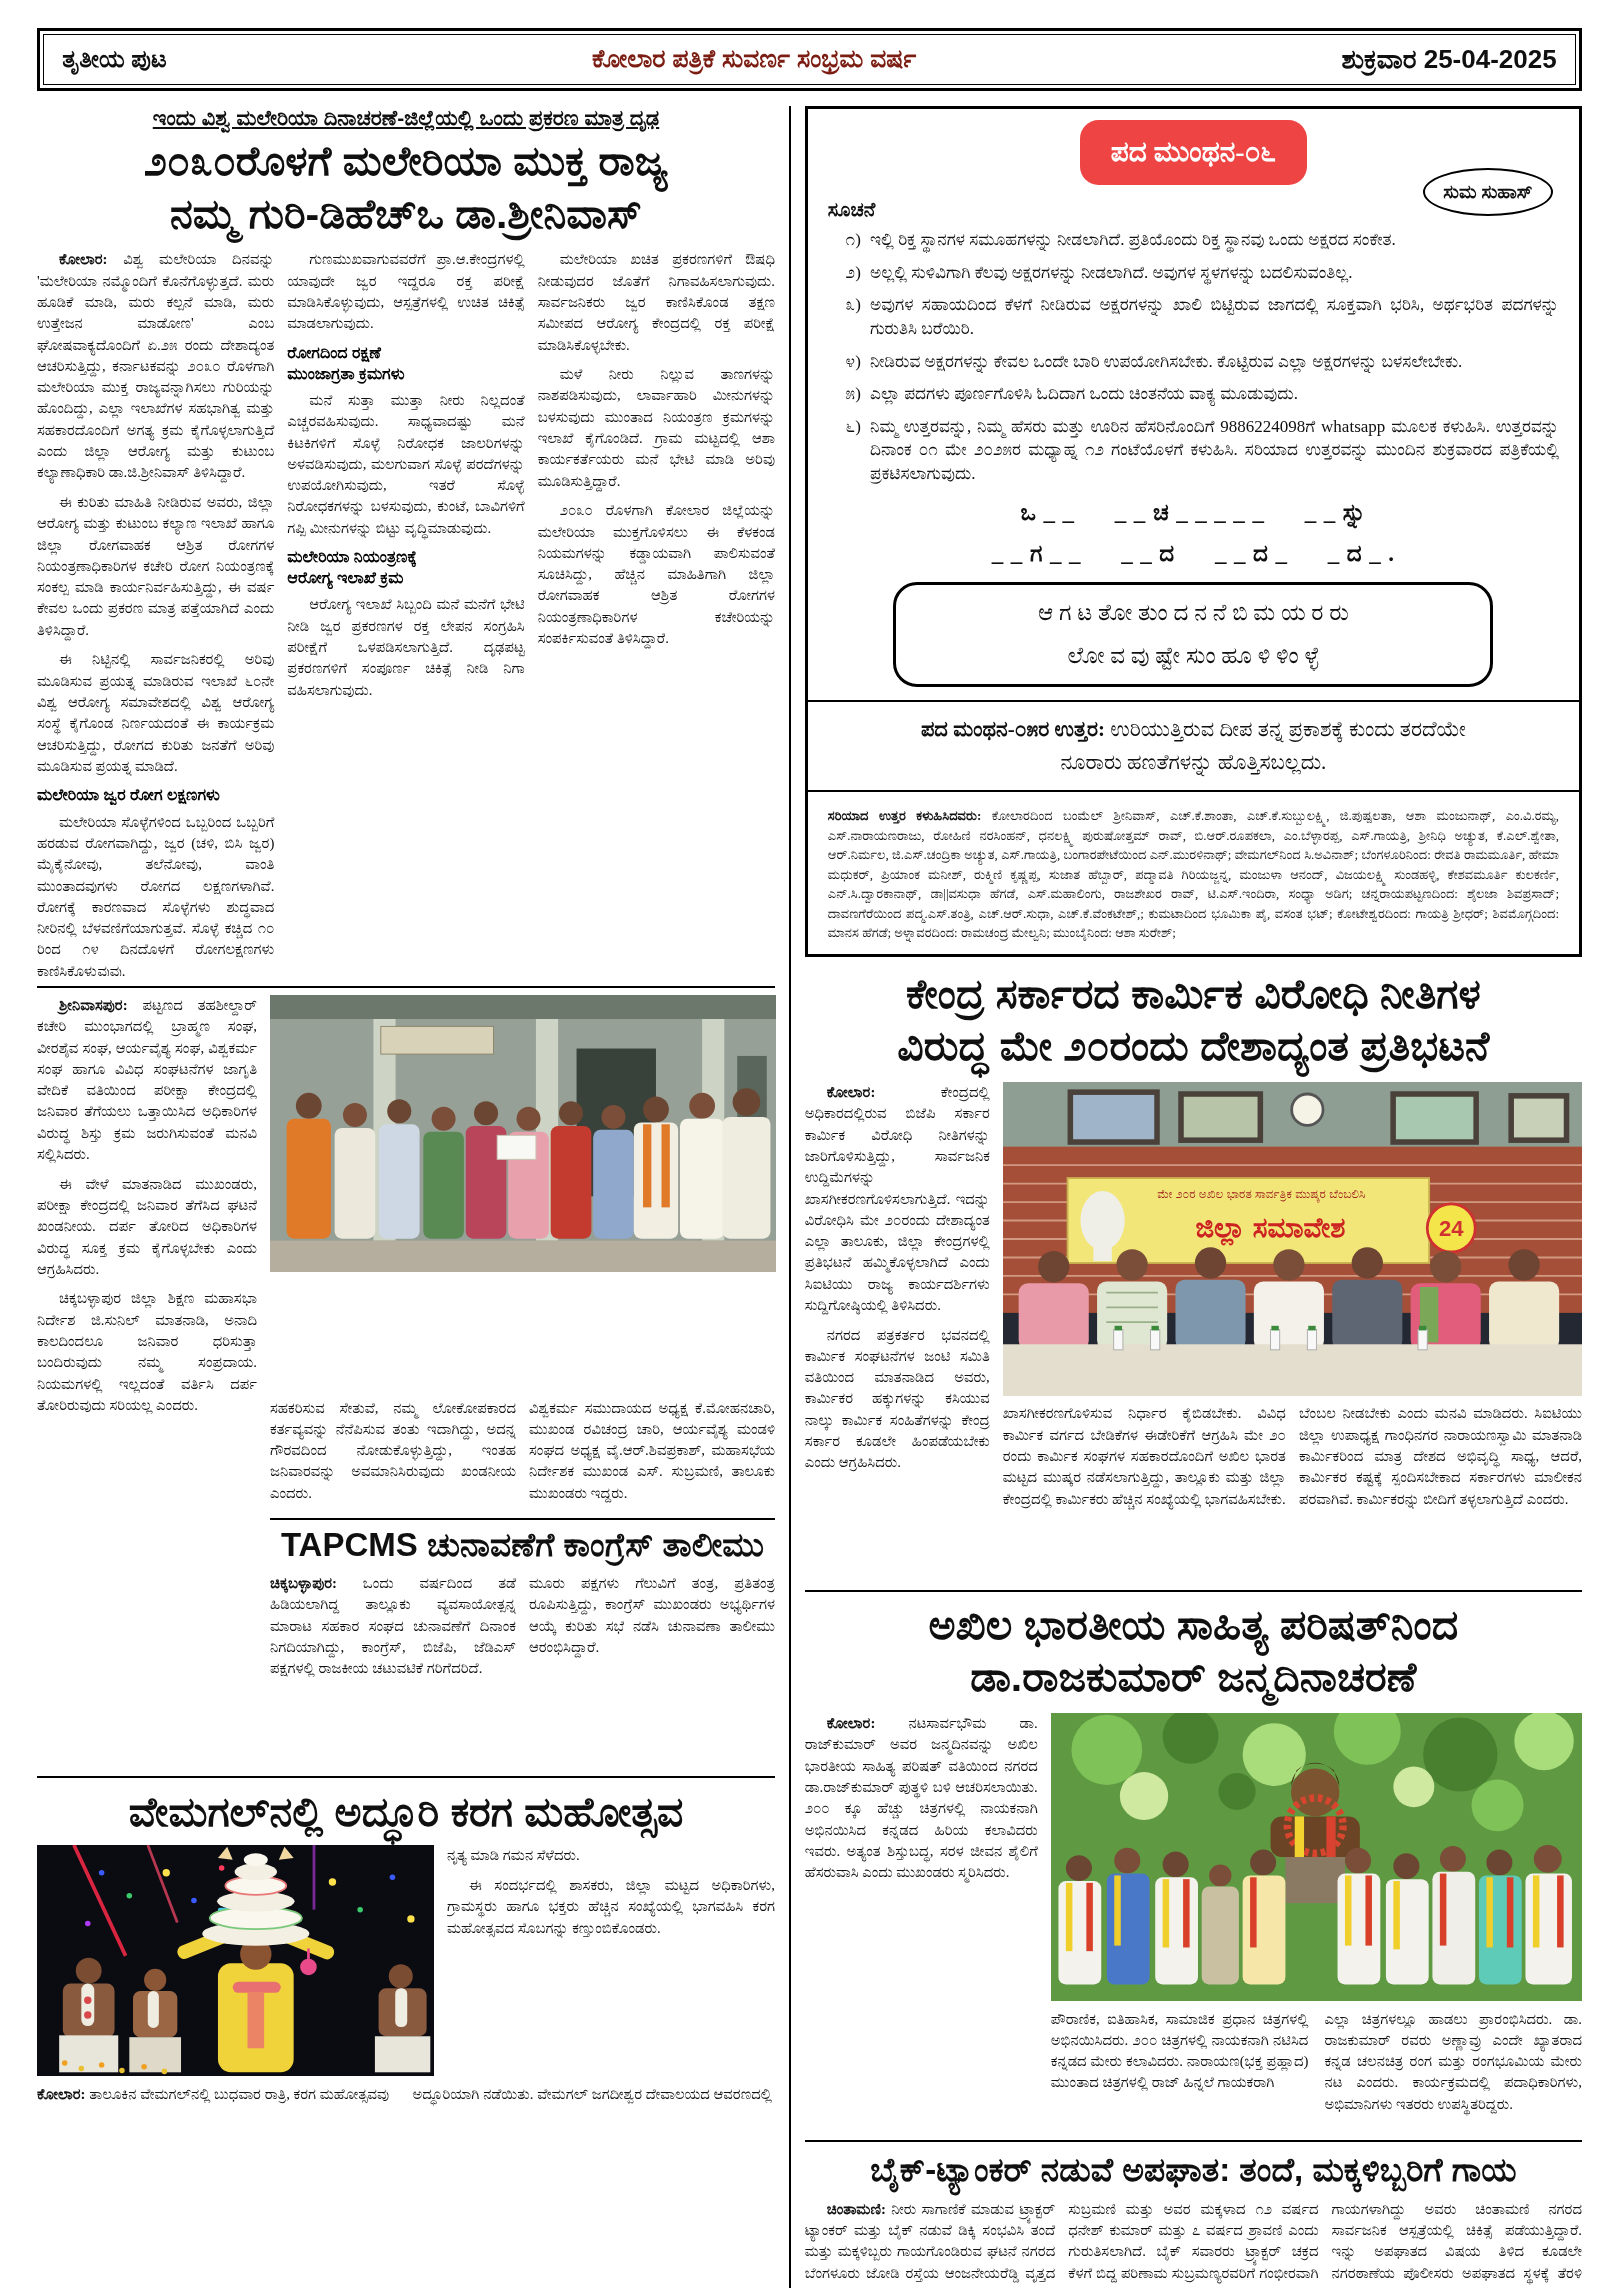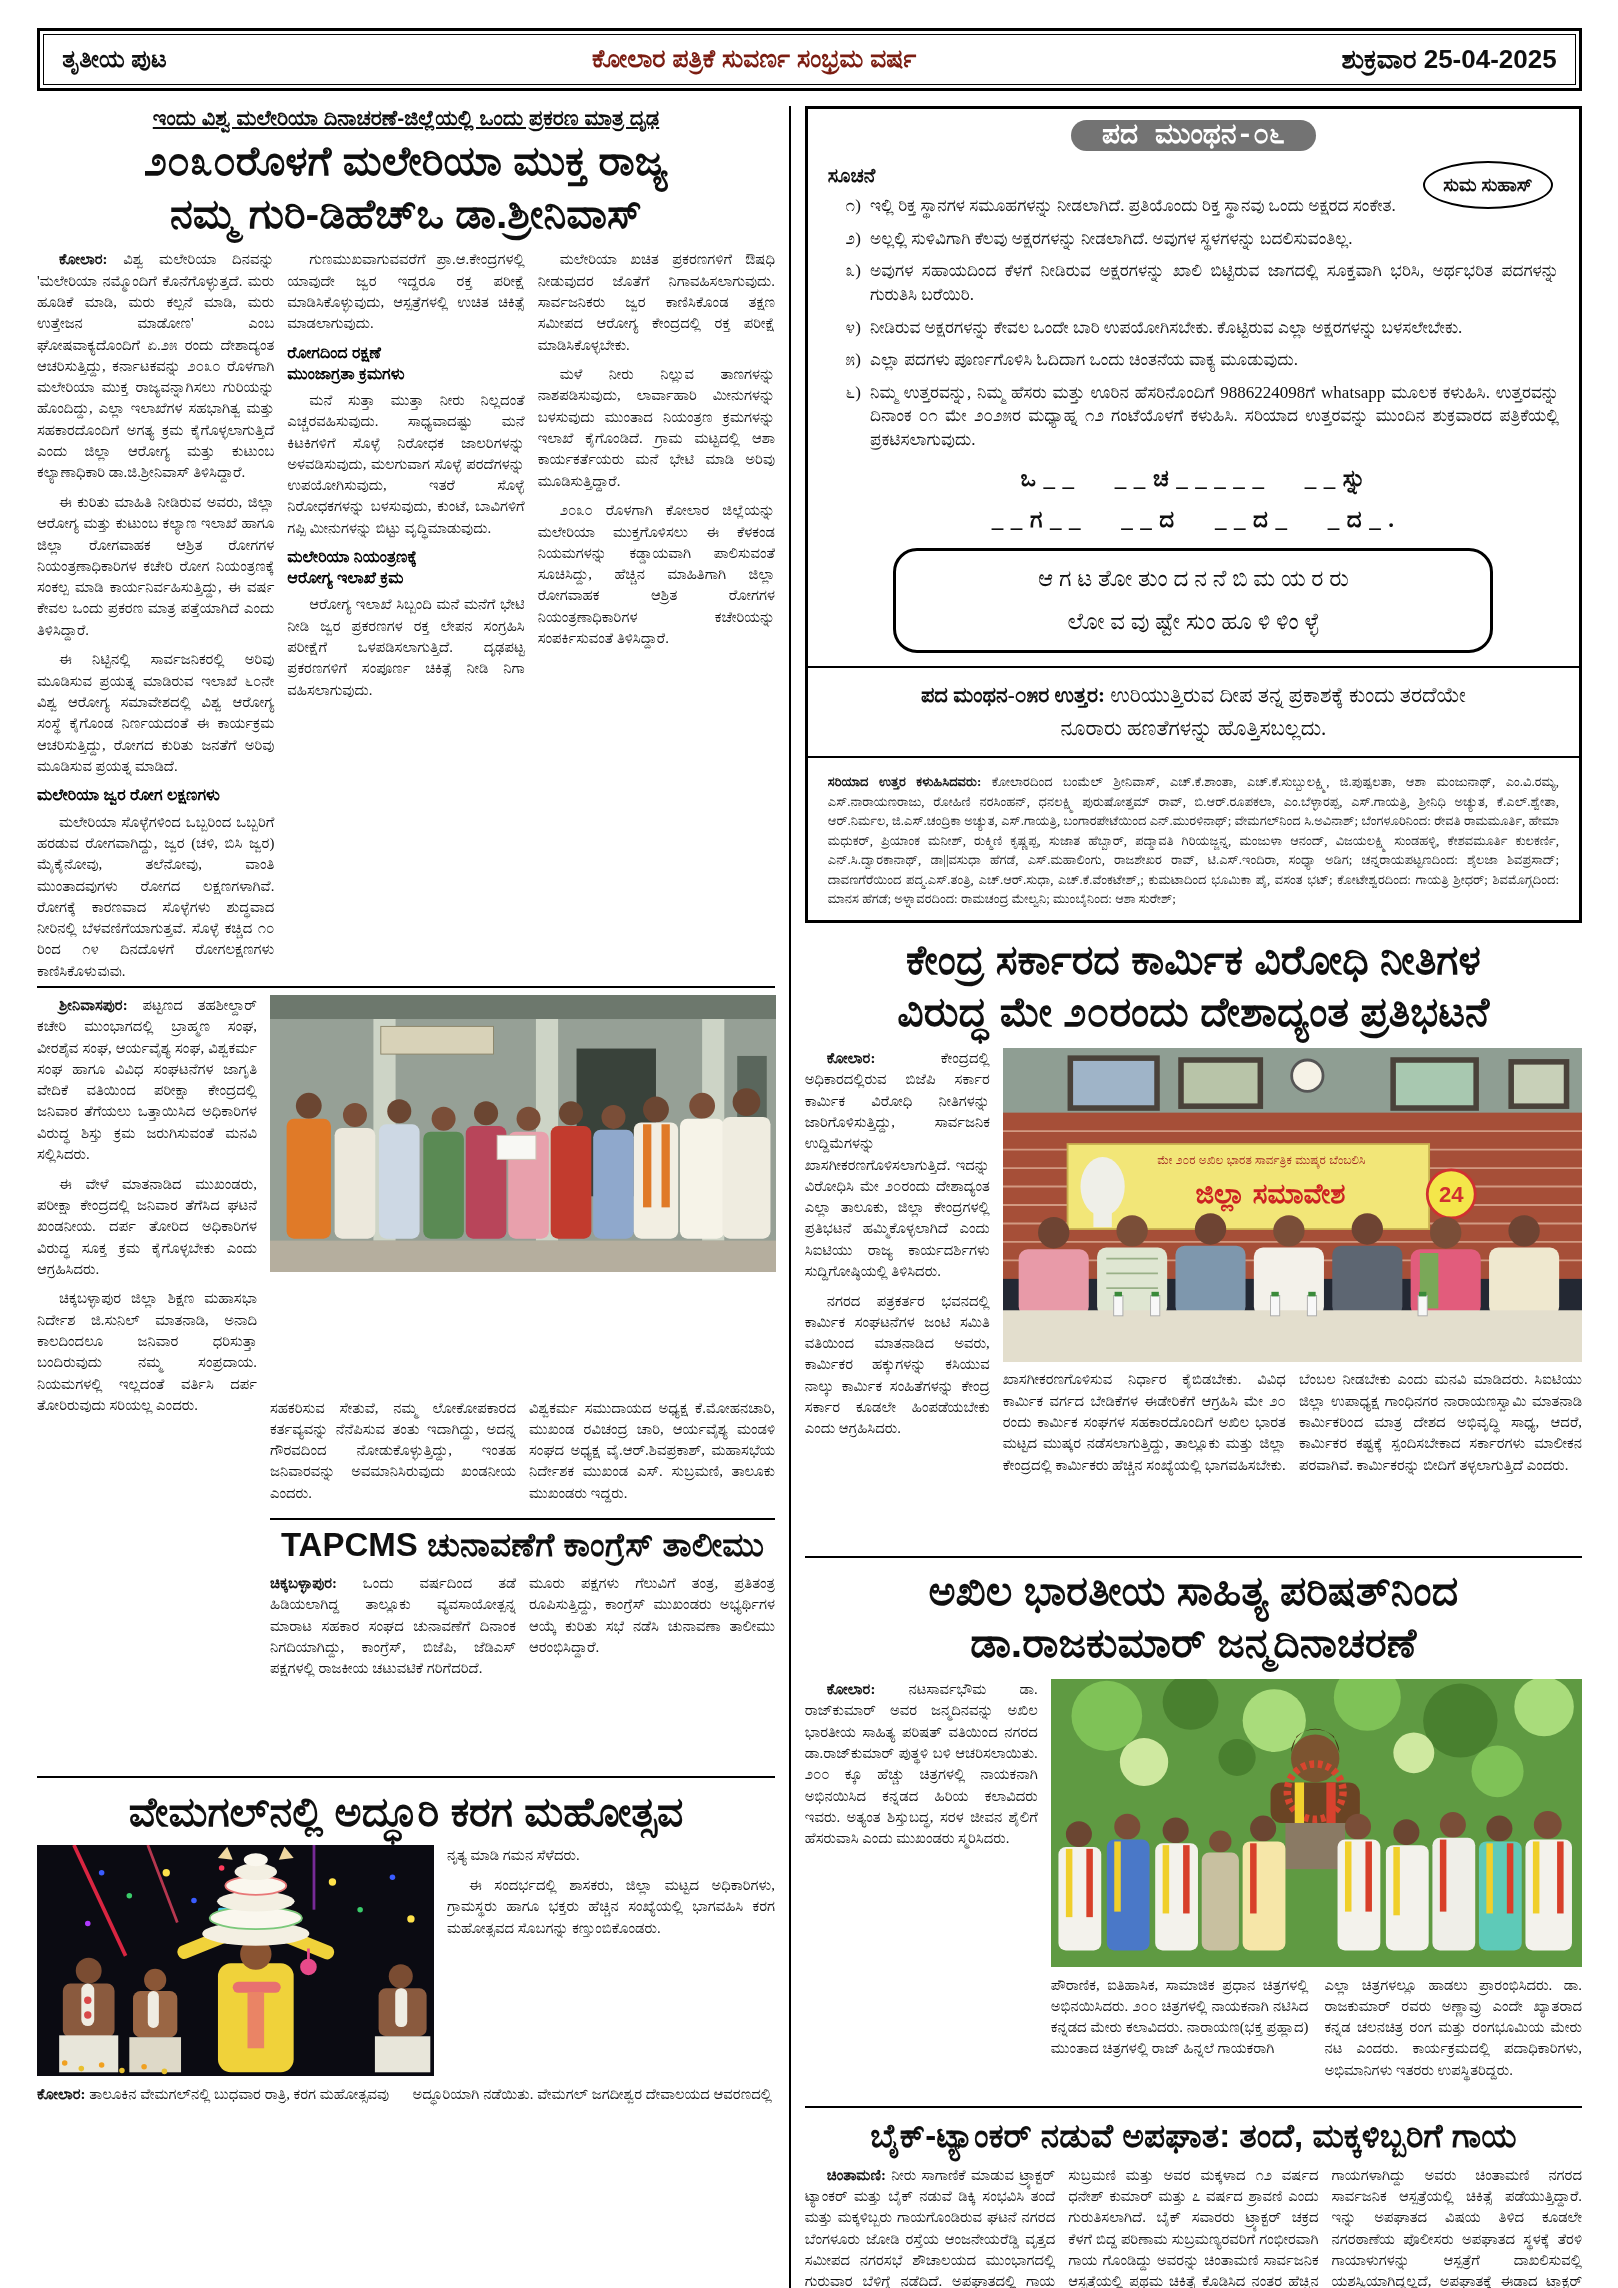--- a/index.html
+++ b/index.html
@@ -28,23 +28,23 @@
   
   .cols{display:flex;gap:13px;overflow:hidden;text-align:justify;}
   .col{flex:1;min-width:0;font-size:14.8px;line-height:1.44;}
   .col p{margin:0 0 8.3px;text-indent:22px;}
   .col p.lead{text-indent:22px;}
   .dl{font-weight:bold;}
   .subhead{display:block;color:#000000;font-family:"Liberation Sans",sans-serif;font-weight:bold;
     font-size:16px;text-align:left;margin:3.7px 0 5.5px;text-indent:0;line-height:1.3;}
   
   .puzzle{border:3.7px solid #000;padding:11px 20px 7.4px;position:relative;}
-  .pz-title{background:#737373;color:#fff;font-family:Liberation Mono, monospace;font-weight:bold;
-    font-size:28px;padding:0 31px;border-radius:18.5px;width:max-content;margin:0 auto;}
-  .pz-author{position:absolute;right:26px;top:52px;border:2.8px solid #000;border-radius:50%;
+  .pz-title{background:#ef4444;color:#fff;font-family:Liberation Serif, serif;font-weight:bold;
+    font-size:28px;padding:16px 31px;border-radius:18.5px;width:max-content;margin:0 auto;}
+  .pz-author{position:absolute;right:26px;top:59px;border:2.8px solid #000;border-radius:50%;
     padding:11px 18.5px;font-weight:bold;font-size:18.5px;background:#fff;font-family:"Liberation Sans",sans-serif;}
   .pz-note{font-weight:bold;font-size:19.4px;margin:13px 0 7.4px;font-family:"Liberation Sans",sans-serif;}
   .pz-ins{display:flex;gap:9.2px;font-size:17px;line-height:1.38;margin-bottom:9.2px;text-align:justify;}
   .pz-ins .num{flex:0 0 33px;text-align:right;}
   .pz-blanks{text-align:center;font-size:23px;font-weight:bold;margin:14.8px 0;white-space:pre;letter-spacing:0.9px;}
   .pz-letters{border:3.7px solid #000;border-radius:24px;width:572px;margin:13px auto 13px;text-align:center;
     font-size:23px;line-height:1.85;padding:7.4px 11px;}
   .pz-answer{border-top:2.8px solid #000;border-bottom:2.8px solid #000;margin:7.4px -20px;padding:11px 28px;
     text-align:center;font-size:21px;line-height:1.55;}
   .pz-answer .lbl{font-weight:bold;}

